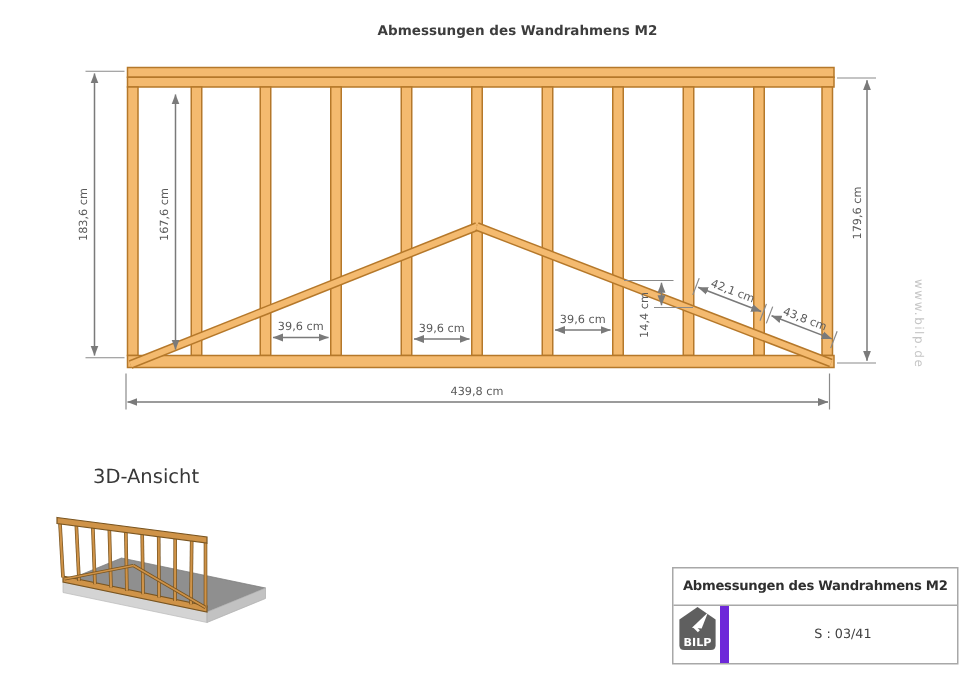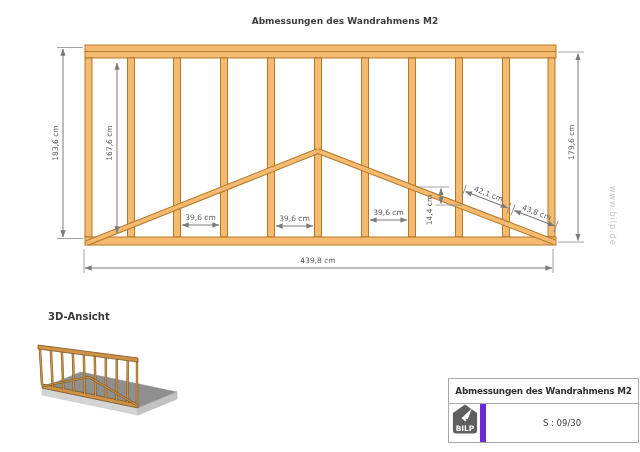--- a/index.html
+++ b/index.html
@@ -6,21 +6,21 @@
   #page{position:relative;width:640px;height:452px;background:#ffffff;overflow:hidden;
         font-family:"DejaVu Sans",sans-serif;}
   .abs{position:absolute;}
   #main-title{top:16px;left:345px;transform:translateX(-50%);font-size:9px;font-weight:bold;
               color:#3d3d3d;white-space:nowrap;}
   #watermark{top:170px;left:170px;font-size:84px;font-weight:bold;line-height:1;
              color:rgba(206,206,206,0.5);letter-spacing:4px;white-space:nowrap;z-index:5;
              pointer-events:none;}
   #site-credit{top:186px;left:608px;writing-mode:vertical-rl;font-size:8px;color:#c6c6c6;
                letter-spacing:1px;z-index:1;}
-  #label-3d{top:311px;left:48px;font-size:10px;font-weight:bold;color:#383838;}
+  #label-3d{top:311px;left:62px;font-size:13px;font-weight:normal;color:#383838;}
   svg text{font-family:"DejaVu Sans",sans-serif;}
   .dim-text{font-size:7.5px;fill:#5b5b5b;}
   .dim-line{stroke:#7a7a7a;stroke-width:1;fill:none;}
   .ext-line{stroke:#8a8a8a;stroke-width:0.8;fill:none;}
   .wood{fill:#f4ba6f;stroke:#b5782a;stroke-width:1;}
   .brace-edge{stroke:#b5782a;stroke-width:6;}
   .brace-fill{stroke:#f4ba6f;stroke-width:4;}
   
   #title-block{left:448px;top:378px;width:189px;height:63px;border:1px solid #a8a8a8;
                background:#fff;display:flex;flex-direction:column;z-index:6;}
@@ -176,17 +176,17 @@
     <div id="tb-header">Abmessungen des Wandrahmens M2</div>
     <div id="tb-row">
       <div id="tb-logo-cell">
         <svg width="26" height="30" viewBox="0 0 28 32">
           <path d="M14 0.5 L27 9.5 L27 28 Q27 31.5 23.5 31.5 L4.5 31.5 Q1 31.5 1 28 L1 9.5 Z" fill="#5f5f5f"></path>
           <polygon points="10,15.5 21.5,4.5 17,16" fill="#ffffff"></polygon>
           <line x1="11.5" y1="14.5" x2="15" y2="18" stroke="#ffffff" stroke-width="2"></line>
           <text x="14" y="28.5" text-anchor="middle" font-size="8" font-weight="bold" fill="#ffffff">BILP</text>
         </svg>
       </div>
-      <div id="tb-sheet">S : 09/30</div>
+      <div id="tb-sheet">S : 03/41</div>
     </div>
   </div>
 
 </div>
 
 </body></html>

